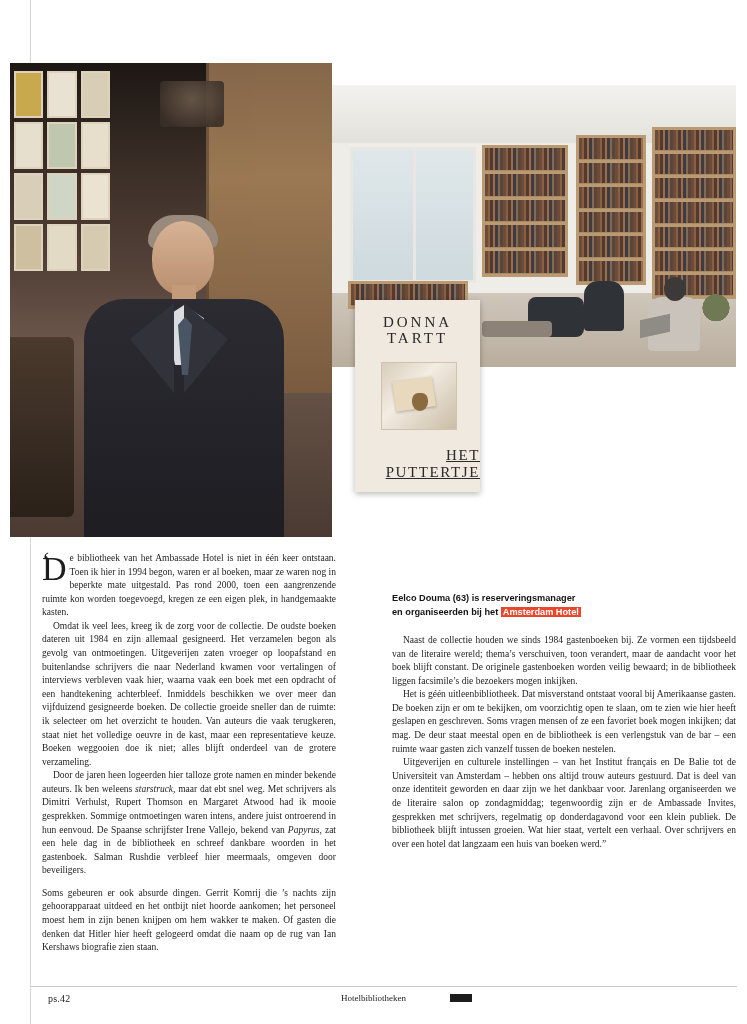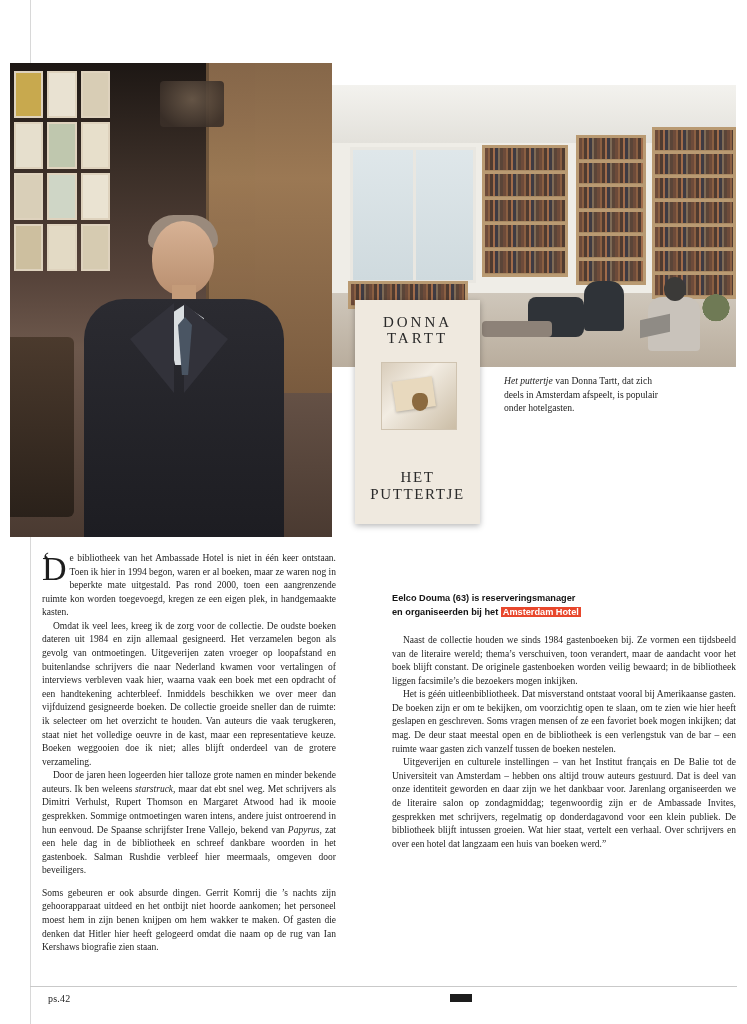--- a/index.html
+++ b/index.html
@@ -234,21 +234,21 @@
     position:absolute; left: 368px; top: 206px; width: 32px; height: 42px;
     background: radial-gradient(circle at 50% 40%, #6f7a55 0 45%, transparent 46%);
   }
 
   
   .book {
     position: absolute;
     left: 355px;
     top: 300px;
     width: 125px;
-    height: 224px;
+    height: 192px;
     background: #efe9df;
     box-shadow: 0 2px 6px rgba(0,0,0,.28);
   }
   .book-author {
     position:absolute; left: 0; right:0; top: 14px;
     text-align:center;
     font-family: "Liberation Serif", serif;
     font-size: 15px;
     letter-spacing: 3px;
     color: #2a2a2a;
@@ -266,26 +266,27 @@
     transform: rotate(-8deg);
     box-shadow: 0 1px 3px rgba(0,0,0,.25);
   }
   .book-img::after {
     content:"";
     position:absolute; left: 30px; top: 30px; width: 16px; height: 18px;
     background: #8b6a3f;
     border-radius: 40% 40% 50% 50%;
   }
   .book-title {
-    position:absolute; left:0; right:0; bottom: 21px;
-    text-align:center;
+    position:absolute; left:0; right:0; bottom: 11px;
+    text-align:right;
     font-size: 15px;
     letter-spacing: 1.6px;
     color:#2a2a2a;
     line-height: 1.12;
+    text-decoration: underline;
   }
 
   
   .caption {
     position:absolute;
     left: 504px;
     top: 374px;
     width: 166px;
     font-size: 9.6px;
     line-height: 1.42;
@@ -480,23 +481,20 @@
       <span>DONNA</span><br>
       <span>TARTT</span>
     </div>
     <div class="book-img"></div>
     <div class="book-title">
       <span>HET</span><br>
       <span>PUTTERTJE</span>
     </div>
   </div>
 
-  <div class="caption">
-    <i>Het puttertje</i><span> van Donna Tartt, dat zich deels in Amsterdam afspeelt, is populair onder hotelgasten.</span>
-  </div>
 
 
   <div class="byline">
     <span>Eelco Douma (63) is reserveringsmanager</span><br>
     <span>en organiseerden bij het </span><span class="hl">Amsterdam Hotel</span>
   </div>
 
   <div class="openquote">‘</div>
   <div class="col col-left">
     <p class="first dropcap-wrap"><span class="dropcap">D</span><span>e bibliotheek van het Ambassade Hotel is niet in één keer ontstaan. Toen ik hier in 1994 begon, waren er al boeken, maar ze waren nog in beperkte mate uitgestald. Pas rond 2000, toen een aangrenzende ruimte kon worden toegevoegd, kregen ze een eigen plek, in handgemaakte kasten.</span></p>
@@ -506,15 +504,16 @@
   </div>
 
   <div class="col col-right">
     <p>Naast de collectie houden we sinds 1984 gastenboeken bij. Ze vormen een tijdsbeeld van de literaire wereld; thema’s verschuiven, toon verandert, maar de aandacht voor het boek blijft constant. De originele gastenboeken worden veilig bewaard; in de bibliotheek liggen facsimile’s die bezoekers mogen inkijken.</p>
     <p>Het is géén uitleenbibliotheek. Dat misverstand ontstaat vooral bij Amerikaanse gasten. De boeken zijn er om te bekijken, om voorzichtig open te slaan, om te zien wie hier heeft geslapen en geschreven. Soms vragen mensen of ze een favoriet boek mogen inkijken; dat mag. De deur staat meestal open en de bibliotheek is een verlengstuk van de bar – een ruimte waar gasten zich vanzelf tussen de boeken nestelen.</p>
     <p>Uitgeverijen en culturele instellingen – van het Institut français en De Balie tot de Universiteit van Amsterdam – hebben ons altijd trouw auteurs gestuurd. Dat is deel van onze identiteit geworden en daar zijn we het dankbaar voor. Jarenlang organiseerden we de literaire salon op zondagmiddag; tegenwoordig zijn er de Ambassade Invites, gesprekken met schrijvers, regelmatig op donderdagavond voor een klein publiek. De bibliotheek blijft intussen groeien. Wat hier staat, vertelt een verhaal. Over schrijvers en over een hotel dat langzaam een huis van boeken werd.”</p>
   </div>
 
   <div class="footer-rule"></div>
   <div class="folio">ps.42</div>
+  <div class="footer-center">Hotelbibliotheken</div>
   <div class="footer-mark"></div>
 
 </div>
 
 </body></html>

